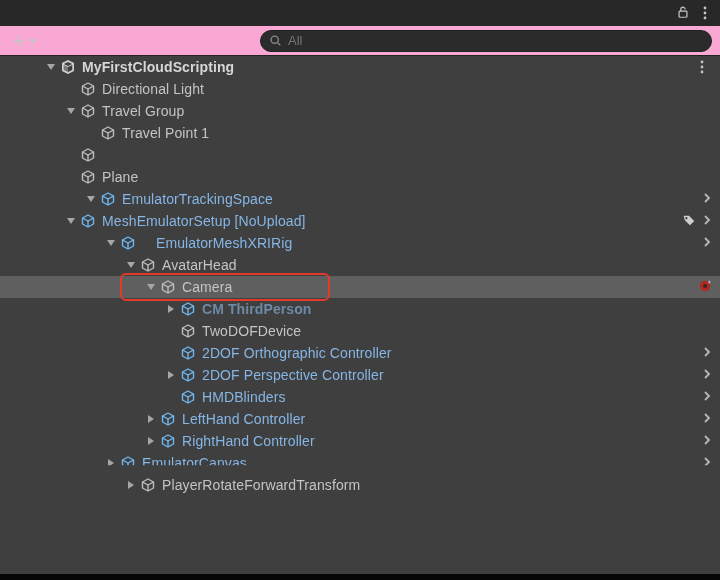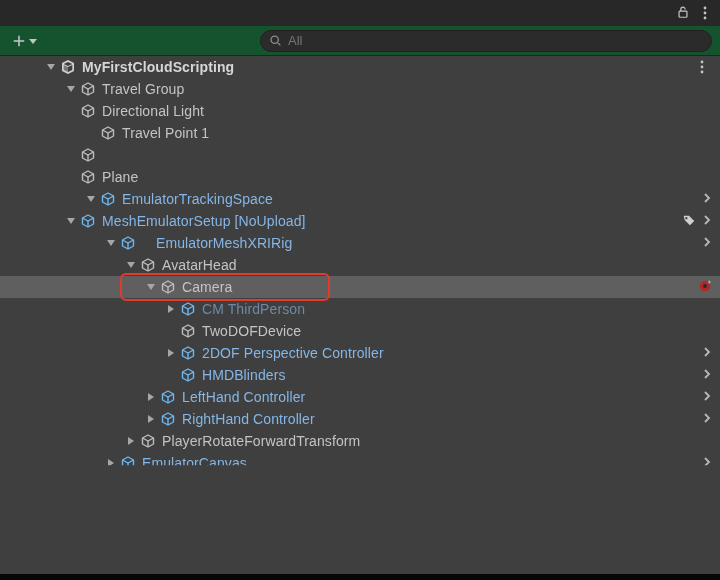--- a/index.html
+++ b/index.html
@@ -31,21 +31,21 @@
   }
   .tab-strip-spacer { flex: 1; }
 
   
   .toolbar {
     display: flex;
     align-items: center;
     gap: 6px;
     height: 30px;
     padding: 3px 8px 3px 6px;
-    background: #14532d;
+    background: #f9a8d4;
     border-bottom: 1px solid #232323;
   }
   .add-btn {
     display: flex; align-items: center; gap: 2px;
     height: 22px; padding: 0 6px;
     color: #c4c4c4;
     border-radius: 3px;
   }
   .search {
     flex: 1;
@@ -173,47 +173,47 @@
           <svg width="4" height="14" viewBox="0 0 4 14" fill="#c4c4c4">
             <circle cx="2" cy="2" r="1.4"></circle>
             <circle cx="2" cy="7" r="1.4"></circle>
             <circle cx="2" cy="12" r="1.4"></circle>
           </svg>
         </span>
       </span>
     </div>
     <div class="row">
       <span class="indent" style="width: 64px;"></span>
+      <span class="foldout none"></span>
+      <span style="display: inline-flex; margin-left: 2px;">
+        <svg width="16" height="16" viewBox="0 0 16 16">
+    <polygon points="8,2 13.5,5 13.5,11 8,14 2.5,11 2.5,5" fill="none" stroke="#bdbdbd" stroke-width="1.4" stroke-linejoin="round"></polygon>
+    <polyline points="2.5,5 8,8 13.5,5" fill="none" stroke="#bdbdbd" stroke-width="1.4" stroke-linejoin="round"></polyline>
+    <line x1="8" y1="8" x2="8" y2="14" stroke="#bdbdbd" stroke-width="1.4"></line>
+  </svg>
+      </span>
+      <span class="label" style="margin-left: 6px;">Directional Light</span>
+      <span class="row-spacer"></span>
+      <span class="right-icons"></span>
+    </div>
+    <div class="row">
+      <span class="indent" style="width: 64px;"></span>
       <span class="foldout">
         <svg width="10" height="10" viewBox="0 0 10 10" fill="#a6a6a6">
           <polygon points="1,2 9,2 5,8"></polygon>
         </svg>
       </span>
       <span style="display: inline-flex; margin-left: 2px;">
         <svg width="16" height="16" viewBox="0 0 16 16">
     <polygon points="8,2 13.5,5 13.5,11 8,14 2.5,11 2.5,5" fill="none" stroke="#bdbdbd" stroke-width="1.4" stroke-linejoin="round"></polygon>
     <polyline points="2.5,5 8,8 13.5,5" fill="none" stroke="#bdbdbd" stroke-width="1.4" stroke-linejoin="round"></polyline>
     <line x1="8" y1="8" x2="8" y2="14" stroke="#bdbdbd" stroke-width="1.4"></line>
   </svg>
       </span>
       <span class="label" style="margin-left: 6px;">Travel Group</span>
-      <span class="row-spacer"></span>
-      <span class="right-icons"></span>
-    </div>
-    <div class="row">
-      <span class="indent" style="width: 64px;"></span>
-      <span class="foldout none"></span>
-      <span style="display: inline-flex; margin-left: 2px;">
-        <svg width="16" height="16" viewBox="0 0 16 16">
-    <polygon points="8,2 13.5,5 13.5,11 8,14 2.5,11 2.5,5" fill="none" stroke="#bdbdbd" stroke-width="1.4" stroke-linejoin="round"></polygon>
-    <polyline points="2.5,5 8,8 13.5,5" fill="none" stroke="#bdbdbd" stroke-width="1.4" stroke-linejoin="round"></polyline>
-    <line x1="8" y1="8" x2="8" y2="14" stroke="#bdbdbd" stroke-width="1.4"></line>
-  </svg>
-      </span>
-      <span class="label" style="margin-left: 6px;">Directional Light</span>
       <span class="row-spacer"></span>
       <span class="right-icons"></span>
     </div>
     <div class="row">
       <span class="indent" style="width: 84px;"></span>
       <span class="foldout none"></span>
       <span style="display: inline-flex; margin-left: 2px;">
         <svg width="16" height="16" viewBox="0 0 16 16">
     <polygon points="8,2 13.5,5 13.5,11 8,14 2.5,11 2.5,5" fill="none" stroke="#bdbdbd" stroke-width="1.4" stroke-linejoin="round"></polygon>
     <polyline points="2.5,5 8,8 13.5,5" fill="none" stroke="#bdbdbd" stroke-width="1.4" stroke-linejoin="round"></polyline>
@@ -370,40 +370,58 @@
           <polygon points="2,1 8,5 2,9"></polygon>
         </svg>
       </span>
       <span style="display: inline-flex; margin-left: 2px;">
         <svg width="16" height="16" viewBox="0 0 16 16">
     <polygon points="8,2 13.5,5 13.5,11 8,14 2.5,11 2.5,5" fill="none" stroke="#6fb7ef" stroke-width="1.4" stroke-linejoin="round"></polygon>
     <polyline points="2.5,5 8,8 13.5,5" fill="none" stroke="#6fb7ef" stroke-width="1.4" stroke-linejoin="round"></polyline>
     <line x1="8" y1="8" x2="8" y2="14" stroke="#6fb7ef" stroke-width="1.4"></line>
   </svg>
       </span>
-      <span class="label" style="margin-left: 6px;">CM ThirdPerson</span>
+      <span class="label" style="margin-left: 6px; font-weight: bold;">CM ThirdPerson</span>
       <span class="row-spacer"></span>
       <span class="right-icons"></span>
     </div>
     <div class="row">
       <span class="indent" style="width: 164px;"></span>
       <span class="foldout none"></span>
       <span style="display: inline-flex; margin-left: 2px;">
         <svg width="16" height="16" viewBox="0 0 16 16">
     <polygon points="8,2 13.5,5 13.5,11 8,14 2.5,11 2.5,5" fill="none" stroke="#bdbdbd" stroke-width="1.4" stroke-linejoin="round"></polygon>
     <polyline points="2.5,5 8,8 13.5,5" fill="none" stroke="#bdbdbd" stroke-width="1.4" stroke-linejoin="round"></polyline>
     <line x1="8" y1="8" x2="8" y2="14" stroke="#bdbdbd" stroke-width="1.4"></line>
   </svg>
       </span>
       <span class="label" style="margin-left: 6px;">TwoDOFDevice</span>
       <span class="row-spacer"></span>
       <span class="right-icons"></span>
     </div>
     <div class="row blue">
       <span class="indent" style="width: 164px;"></span>
+      <span class="foldout none"></span>
+      <span style="display: inline-flex; margin-left: 2px;">
+        <svg width="16" height="16" viewBox="0 0 16 16">
+    <polygon points="8,2 13.5,5 13.5,11 8,14 2.5,11 2.5,5" fill="none" stroke="#6fb7ef" stroke-width="1.4" stroke-linejoin="round"></polygon>
+    <polyline points="2.5,5 8,8 13.5,5" fill="none" stroke="#6fb7ef" stroke-width="1.4" stroke-linejoin="round"></polyline>
+    <line x1="8" y1="8" x2="8" y2="14" stroke="#6fb7ef" stroke-width="1.4"></line>
+  </svg>
+      </span>
+      <span class="label" style="margin-left: 6px;">2DOF Orthographic Controller</span>
+      <span class="row-spacer"></span>
+      <span class="right-icons">
+        <span><svg width="10" height="12" viewBox="0 0 10 12" fill="none" stroke="#b8b8b8" stroke-width="1.8">
+            <polyline points="3,2 7,6 3,10"></polyline>
+          </svg></span>
+      </span>
+    </div>
+    <div class="row blue">
+      <span class="indent" style="width: 164px;"></span>
       <span class="foldout">
         <svg width="10" height="10" viewBox="0 0 10 10" fill="#a6a6a6">
           <polygon points="2,1 8,5 2,9"></polygon>
         </svg>
       </span>
       <span style="display: inline-flex; margin-left: 2px;">
         <svg width="16" height="16" viewBox="0 0 16 16">
     <polygon points="8,2 13.5,5 13.5,11 8,14 2.5,11 2.5,5" fill="none" stroke="#6fb7ef" stroke-width="1.4" stroke-linejoin="round"></polygon>
     <polyline points="2.5,5 8,8 13.5,5" fill="none" stroke="#6fb7ef" stroke-width="1.4" stroke-linejoin="round"></polyline>
     <line x1="8" y1="8" x2="8" y2="14" stroke="#6fb7ef" stroke-width="1.4"></line>
@@ -471,38 +489,20 @@
     <line x1="8" y1="8" x2="8" y2="14" stroke="#6fb7ef" stroke-width="1.4"></line>
   </svg>
       </span>
       <span class="label" style="margin-left: 6px; text-align: right;">RightHand Controller</span>
       <span class="row-spacer"></span>
       <span class="right-icons">
         <span><svg width="10" height="12" viewBox="0 0 10 12" fill="none" stroke="#b8b8b8" stroke-width="1.8">
             <polyline points="3,2 7,6 3,10"></polyline>
           </svg></span>
       </span>
-    </div>
-    <div class="row">
-      <span class="indent" style="width: 124px;"></span>
-      <span class="foldout">
-        <svg width="10" height="10" viewBox="0 0 10 10" fill="#a6a6a6">
-          <polygon points="2,1 8,5 2,9"></polygon>
-        </svg>
-      </span>
-      <span style="display: inline-flex; margin-left: 2px;">
-        <svg width="16" height="16" viewBox="0 0 16 16">
-    <polygon points="8,2 13.5,5 13.5,11 8,14 2.5,11 2.5,5" fill="none" stroke="#bdbdbd" stroke-width="1.4" stroke-linejoin="round"></polygon>
-    <polyline points="2.5,5 8,8 13.5,5" fill="none" stroke="#bdbdbd" stroke-width="1.4" stroke-linejoin="round"></polyline>
-    <line x1="8" y1="8" x2="8" y2="14" stroke="#bdbdbd" stroke-width="1.4"></line>
-  </svg>
-      </span>
-      <span class="label" style="margin-left: 6px;">PlayerRotateForwardTransform</span>
-      <span class="row-spacer"></span>
-      <span class="right-icons"></span>
     </div>
     <div class="row blue" style="clip-path: inset(0px 0px 40%);">
       <span class="indent" style="width: 104px;"></span>
       <span class="foldout">
         <svg width="10" height="10" viewBox="0 0 10 10" fill="#a6a6a6">
           <polygon points="2,1 8,5 2,9"></polygon>
         </svg>
       </span>
       <span style="display: inline-flex; margin-left: 2px;">
         <svg width="16" height="16" viewBox="0 0 16 16">
@@ -512,14 +512,32 @@
   </svg>
       </span>
       <span class="label" style="margin-left: 6px;">EmulatorCanvas</span>
       <span class="row-spacer"></span>
       <span class="right-icons">
         <span><svg width="10" height="12" viewBox="0 0 10 12" fill="none" stroke="#b8b8b8" stroke-width="1.8">
             <polyline points="3,2 7,6 3,10"></polyline>
           </svg></span>
       </span>
     </div>
+    <div class="row">
+      <span class="indent" style="width: 124px;"></span>
+      <span class="foldout">
+        <svg width="10" height="10" viewBox="0 0 10 10" fill="#a6a6a6">
+          <polygon points="2,1 8,5 2,9"></polygon>
+        </svg>
+      </span>
+      <span style="display: inline-flex; margin-left: 2px;">
+        <svg width="16" height="16" viewBox="0 0 16 16">
+    <polygon points="8,2 13.5,5 13.5,11 8,14 2.5,11 2.5,5" fill="none" stroke="#bdbdbd" stroke-width="1.4" stroke-linejoin="round"></polygon>
+    <polyline points="2.5,5 8,8 13.5,5" fill="none" stroke="#bdbdbd" stroke-width="1.4" stroke-linejoin="round"></polyline>
+    <line x1="8" y1="8" x2="8" y2="14" stroke="#bdbdbd" stroke-width="1.4"></line>
+  </svg>
+      </span>
+      <span class="label" style="margin-left: 6px;">PlayerRotateForwardTransform</span>
+      <span class="row-spacer"></span>
+      <span class="right-icons"></span>
+    </div>
     <div class="highlight-box" style="top: 217px; left: 120px; width: 210px; height: 28px;"></div>
   </div>
 
 </body></html>

